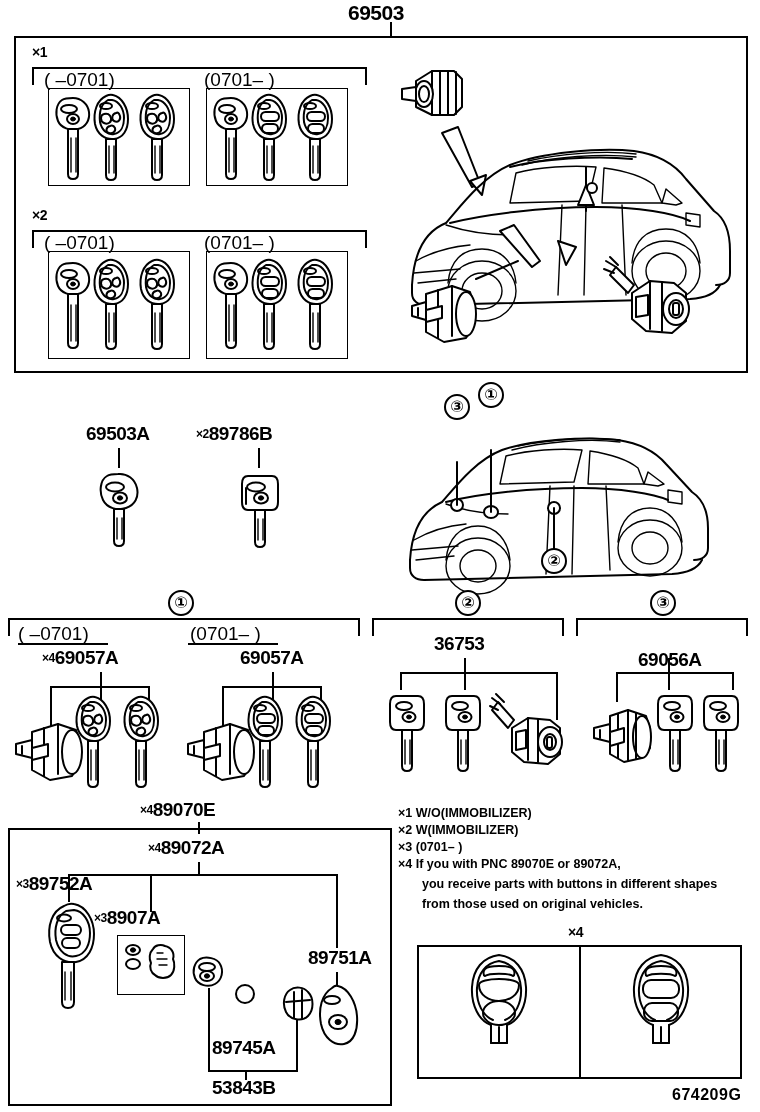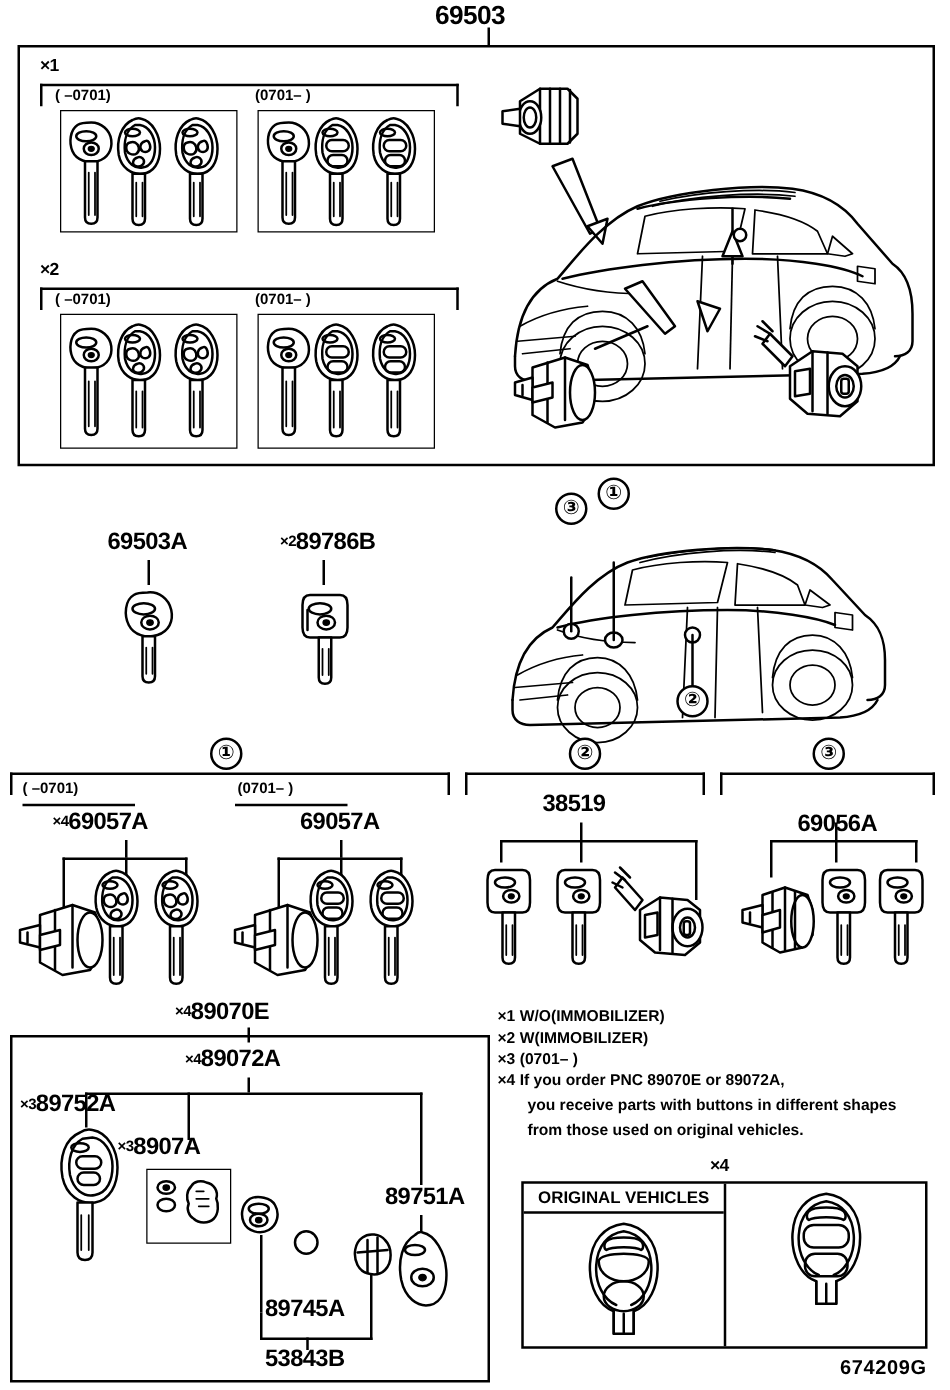--- a/index.html
+++ b/index.html
@@ -11,21 +11,21 @@
   }
   .abs{position:absolute;}
   
   .pn{
     position:absolute;font-weight:bold;font-size:19px;letter-spacing:-0.5px;
     white-space:nowrap;line-height:1;
   }
   .pn.big{font-size:21px;}
   .note-mark{font-size:12px;font-weight:bold;vertical-align:2px;}
   .rng{
-    position:absolute;font-weight:bold;font-size:12px;white-space:nowrap;
+    position:absolute;font-weight:normal;font-size:19px;white-space:nowrap;
     letter-spacing:0px;line-height:1;
   }
   .fnote{
     position:absolute;font-weight:bold;font-size:12.5px;white-space:nowrap;
     line-height:16px;
   }
   .diagcode{
     position:absolute;font-weight:bold;font-size:16px;letter-spacing:0.5px;
   }
   
@@ -282,21 +282,21 @@
   <g class="kline">
     <path class="kfill" d="M12 10 C5 14 4 26 8 34 C12 42 22 45 31 42 C40 39 44 31 42 22 C40 13 32 7 23 8 C19 8 15 8 12 10 Z"></path>
     <ellipse cx="20" cy="21" rx="9" ry="4.5" class="kline"></ellipse>
     <ellipse cx="25" cy="32" rx="7" ry="5.5" class="kline"></ellipse>
     <ellipse cx="25" cy="32" rx="2.6" ry="2.2" class="kdark"></ellipse>
     <path class="kfill" d="M19 43 L19 75 Q19 80 24 80 Q29 80 29 75 L29 43 Z"></path>
     <path class="kthin" d="M22 52 L22 73 M27 52 L27 73"></path>
   </g>
 </svg>
 
-<div class="pn" style="left:224px;top:424px;">
+<div class="pn" style="left:196px;top:424px;">
   <span class="note-mark">×2</span><span>89786B</span>
 </div>
 <div class="vl" style="left:258px;top:448px;height:20px;"></div>
 <svg class="abs" style="left:234px;top:466px;" width="52" height="84" viewBox="0 0 52 84">
   <g class="kline">
     <path class="kfill" d="M14 10 L38 10 Q44 10 44 18 L44 36 Q44 44 38 44 L14 44 Q8 44 8 36 L8 18 Q8 10 14 10 Z"></path>
     <ellipse cx="22" cy="21" rx="9" ry="4.5" class="kline"></ellipse>
     <ellipse cx="27" cy="32" rx="7" ry="5.5" class="kline"></ellipse>
     <ellipse cx="27" cy="32" rx="2.6" ry="2.2" class="kdark"></ellipse>
     <path class="kline" d="M12 22 L12 38"></path>
@@ -448,21 +448,21 @@
       <path class="kthin" d="M19 56 L19 86 M24 56 L24 86"></path>
     </g>
   </g>
 </svg>
 
 <div class="pn" style="left:140px;top:800px;">
   <span class="note-mark">×4</span><span>89070E</span>
 </div>
 <div class="vl" style="left:198px;top:822px;height:12px;"></div>
 
-<div class="pn" style="left:434px;top:634px;">38519</div>
+<div class="pn" style="left:434px;top:634px;">36753</div>
 <div class="vl" style="left:464px;top:658px;height:14px;"></div>
 <div class="hl" style="left:400px;top:672px;width:158px;"></div>
 <div class="vl" style="left:400px;top:672px;height:18px;"></div>
 <div class="vl" style="left:464px;top:672px;height:18px;"></div>
 <div class="vl" style="left:556px;top:672px;height:48px;"></div>
 
 <svg class="abs" style="left:380px;top:686px;" width="185" height="100" viewBox="0 0 185 100">
   <g class="kline">
 
     <g transform="translate(8,4)">
@@ -628,29 +628,28 @@
 <div class="fnote" style="left:398px;top:822px;">
   <span>×2</span>
   <span>W(IMMOBILIZER)</span>
 </div>
 <div class="fnote" style="left:398px;top:839px;">
   <span>×3</span>
   <span>(0701–        )</span>
 </div>
 <div class="fnote" style="left:398px;top:856px;">
   <span>×4</span>
-  <span>If you order PNC 89070E or 89072A,</span>
+  <span>If you with PNC 89070E or 89072A,</span>
 </div>
 <div class="fnote" style="left:422px;top:876px;">you receive parts with buttons in different shapes</div>
 <div class="fnote" style="left:422px;top:896px;">from those used on original vehicles.</div>
 
 <div class="pn" style="left:568px;top:925px;font-size:14px;">×4</div>
 <div class="cmp-table" style="left:417px;top:945px;width:325px;height:134px;">
   <div class="cmp-cell" style="left:0;width:162px;border-right:2px solid #000;">
-    <div class="cmp-head">ORIGINAL VEHICLES</div>
     <svg style="margin:4px auto 0;display:block;" width="108" height="100" viewBox="0 0 108 100">
       <g class="kthin" stroke-width="2">
         <path class="kfill" d="M54 4 C38 6 28 18 27 36 C26 54 34 70 46 74 L46 92 L62 92 L62 74 C74 70 82 54 81 36 C80 18 70 6 54 4 Z"></path>
         <path class="kline" d="M54 10 C41 12 33 22 32 37 C31 52 38 65 48 69 M60 69 C70 65 77 52 76 37 C75 22 67 12 54 10"></path>
         <path class="kline" d="M40 18 C44 14 64 14 68 18 C70 20 70 24 68 25 C64 22 44 22 40 25 C38 24 38 20 40 18 Z"></path>
         <path class="kline" d="M34 34 C34 26 74 26 74 34 C74 44 64 50 54 50 C44 50 34 44 34 34 Z"></path>
         <ellipse cx="54" cy="62" rx="16" ry="12" class="kline"></ellipse>
         <path class="kline" d="M46 74 L46 92 M62 74 L62 92 M54 76 L54 92"></path>
       </g>
     </svg>

